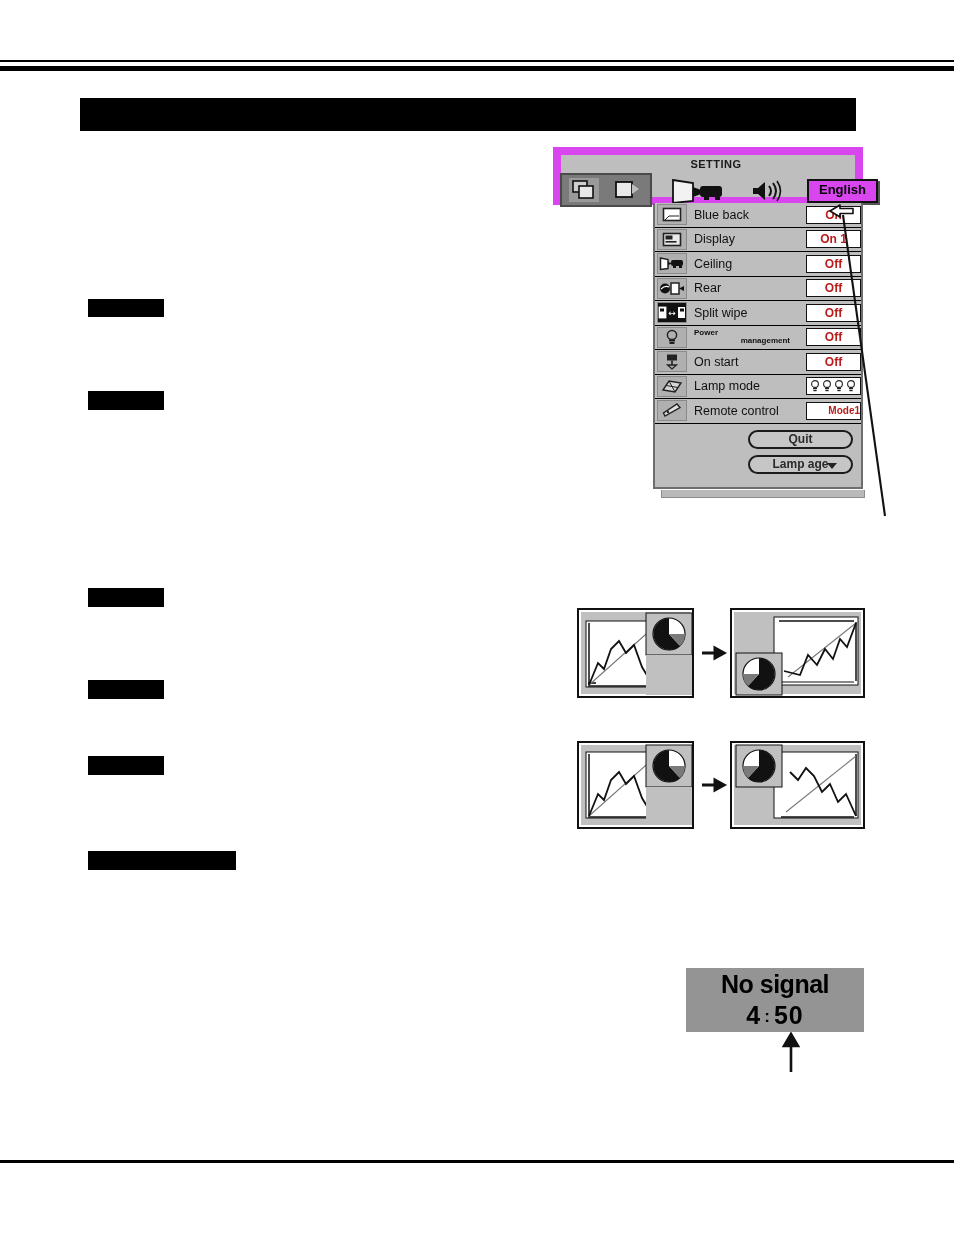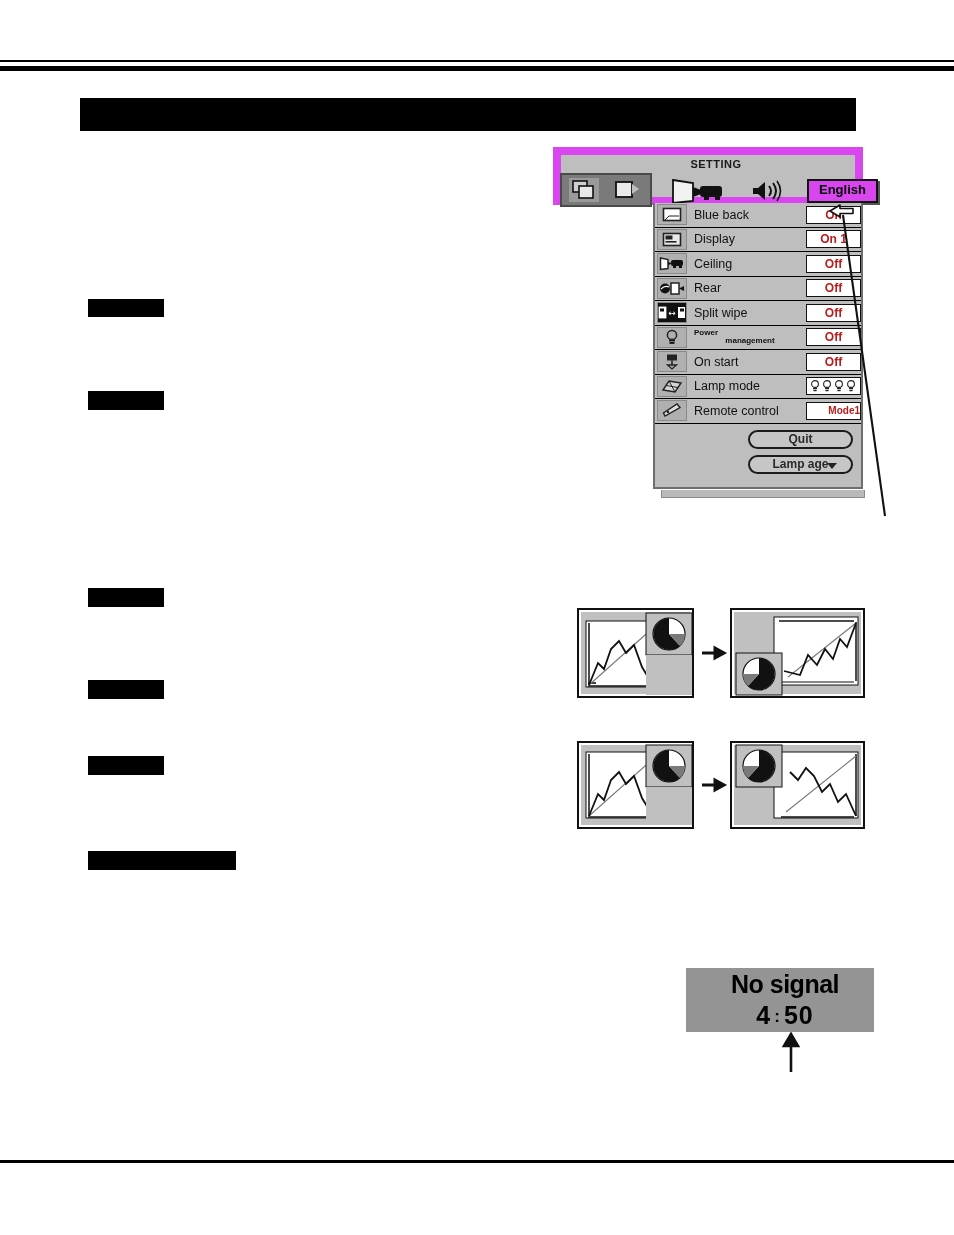--- a/index.html
+++ b/index.html
@@ -152,21 +152,21 @@
     flex: 1 1 auto;
     white-space: nowrap;
     font-weight: 500;
   }
   .row-label.two {
     font-size: 8px;
     line-height: 1.05;
     font-weight: bold;
   }
   .row-label.two i { font-style: normal; display: block; }
-  .row-label.two i:last-child { text-align: center; padding-right: 0px;}
+  .row-label.two i:last-child { text-align: right; padding-right: 16px;}
   .row-val {
     width: 55px;
     flex: 0 0 auto;
     background: #ffffff;
     border: 1.5px solid #111;
     text-align: center;
     font-size: 12px;
     font-weight: bold;
     color: #b91c1c;
     line-height: 16px;
@@ -244,21 +244,20 @@
   #nosignal {
     position: absolute;
     left: 686px;
     top: 968px;
     width: 178px;
     height: 64px;
     background: #949494;
     color: #000;
     text-align: center;
     font-family: "Liberation Sans", sans-serif;
-    padding-left: 10px;
   }
   #nosignal .ns-line1 {
     font-size: 25px;
     font-weight: bold;
     line-height: 32px;
     letter-spacing: -0.5px;
   }
   #nosignal .ns-line2 {
     font-size: 25px;
     font-weight: bold;

